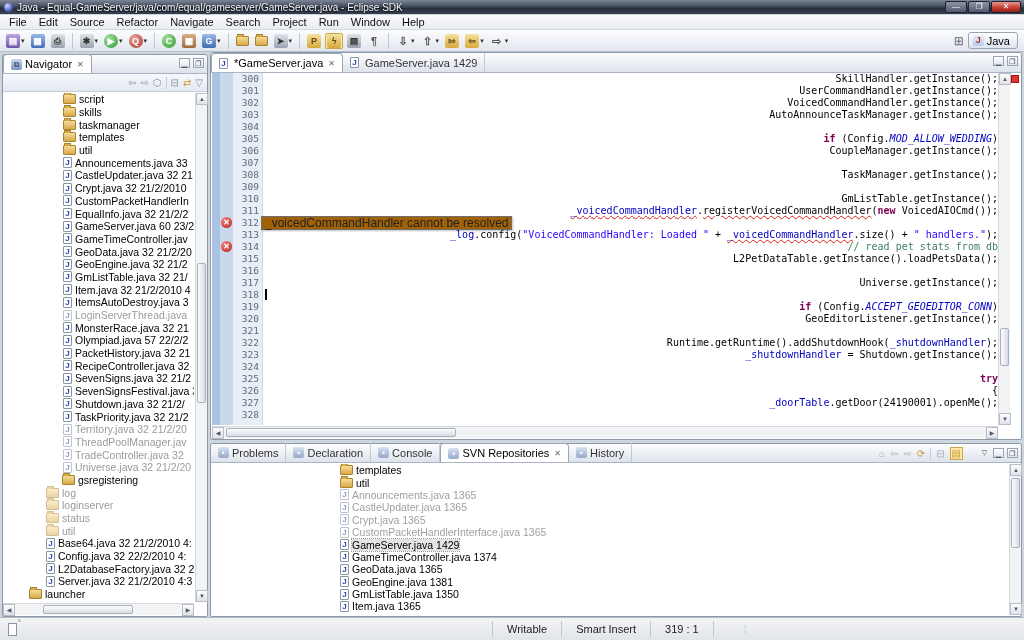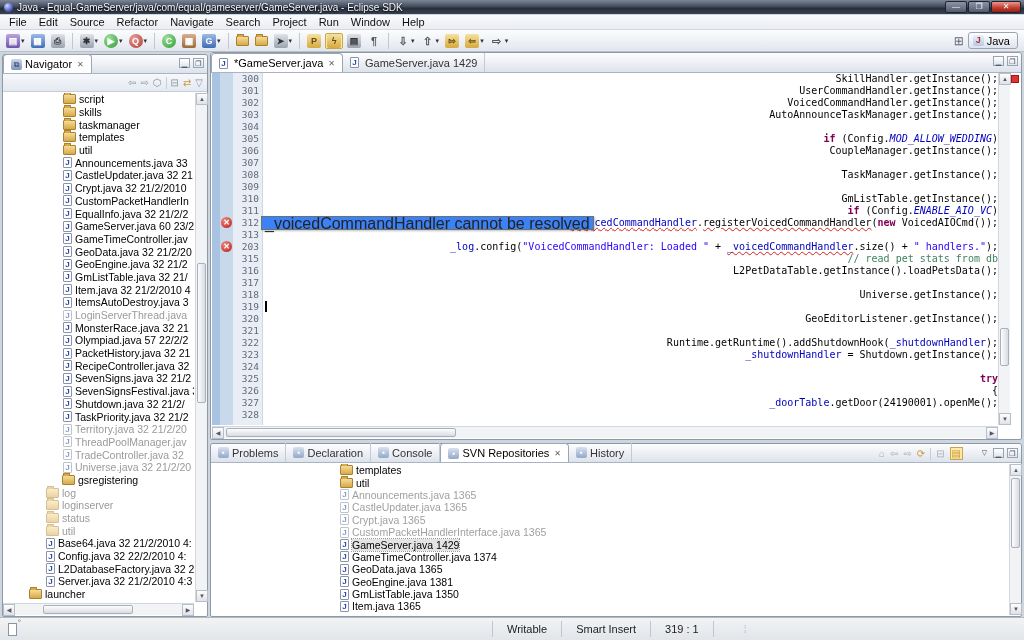--- a/index.html
+++ b/index.html
@@ -104,23 +104,23 @@
   .seg-c { color:#3f7f5f; }
   .seg-f { color:#0000c0; }
   .seg-i { color:#0000c0; font-style:italic; }
   .seg-d { color:#000; }
   .seg-e { text-decoration:underline; text-decoration-style:wavy; text-decoration-color:#d82020;
     text-decoration-thickness:1px; text-underline-offset:1px; }
   .err-mark { position:absolute; left:1px; width:11px; height:11px; border-radius:50%;
     background:radial-gradient(circle at 35% 30%,#f08a80,#c01810); color:#fff; font-size:8px;
     line-height:11px; text-align:center; font-weight:bold; }
   .caret { position:absolute; left:2px; width:1.5px; height:11px; background:#000; }
-  .err-tooltip { position:absolute; z-index:30; background:#3b82f6; border:1px solid #707070;
+  .err-tooltip { position:absolute; z-index:30; background:#a16207; border:1px solid #707070;
     padding:0 3px; height:14px; line-height:13px; font-family:"Liberation Sans",sans-serif;
-    font-size:16px; color:#222; white-space:nowrap; box-shadow:1px 1px 2px rgba(0,0,0,.25); }
+    font-size:12px; color:#222; white-space:nowrap; box-shadow:1px 1px 2px rgba(0,0,0,.25); }
   .overview { position:absolute; right:11px; top:20px; bottom:14px; width:11px; background:#f4f5f7;
     border-left:1px solid #d8dce2; }
   .ov-mark { position:absolute; left:2px; width:7px; height:5px; background:#e88; border:1px solid #c55; }
   .ov-err-badge { position:absolute; right:0; top:0; width:8px; height:8px; background:#d33; border:1px solid #a11; }
 
   
   .svn-tree { position:absolute; left:1px; right:13px; top:20px; bottom:1px; overflow:hidden; background:#fff; }
   .svn-row { height:12.4px; display:flex; align-items:center; white-space:nowrap; font-size:10.5px; padding-left:128px; }
   .svn-row.gray { color:#a0a0a0; }
   .svn-row.selected .lbl { background:#e4e4e4; outline:1px dotted #999; }
@@ -490,21 +490,21 @@
           <div class="numline">304</div>
           <div class="numline">305</div>
           <div class="numline">306</div>
           <div class="numline">307</div>
           <div class="numline">308</div>
           <div class="numline">309</div>
           <div class="numline">310</div>
           <div class="numline">311</div>
           <div class="numline">312</div>
           <div class="numline">313</div>
-          <div class="numline">203</div>
+          <div class="numline">314</div>
           <div class="numline">315</div>
           <div class="numline">316</div>
           <div class="numline">317</div>
           <div class="numline">318</div>
           <div class="numline">319</div>
           <div class="numline">320</div>
           <div class="numline">321</div>
           <div class="numline">322</div>
           <div class="numline">323</div>
           <div class="numline">324</div>
@@ -518,30 +518,30 @@
           <div class="codeline" style="padding-left: 38px;"><span class="seg-d">UserCommandHandler.getInstance();</span></div>
           <div class="codeline" style="padding-left: 38px;"><span class="seg-d">VoicedCommandHandler.getInstance();</span></div>
           <div class="codeline" style="padding-left: 38px;"><span class="seg-d">AutoAnnounceTaskManager.getInstance();</span></div>
           <div class="codeline" style="padding-left: 2px;"></div>
           <div class="codeline" style="padding-left: 38px;"><span class="seg-k">if </span><span class="seg-d">(Config.</span><span class="seg-i">MOD_ALLOW_WEDDING</span><span class="seg-d">)</span></div>
           <div class="codeline" style="padding-left: 56px;"><span class="seg-d">CoupleManager.getInstance();</span></div>
           <div class="codeline" style="padding-left: 2px;"></div>
           <div class="codeline" style="padding-left: 38px;"><span class="seg-d">TaskManager.getInstance();</span></div>
           <div class="codeline" style="padding-left: 2px;"></div>
           <div class="codeline" style="padding-left: 38px;"><span class="seg-d">GmListTable.getInstance();</span></div>
-          <div class="codeline" style="padding-left: 38px;"><span class="seg-k">if </span><span class="seg-d">(Config.</span><span class="seg-i">ENABLE_AIO_VC</span><span class="seg-d">)</span></div>
           <div class="codeline" style="padding-left: 56px;"><span class="seg-f seg-e">_voicedCommandHandler</span><span class="seg-d">.</span><span class="seg-d seg-e">registerVoicedCommandHandler</span><span class="seg-d">(</span><span class="seg-k">new</span><span class="seg-d"> VoicedAIOCmd());</span></div>
           <div class="err-tooltip" style="left: -2px; top: 143px;">_voicedCommandHandler cannot be resolved</div>
           <div class="codeline" style="padding-left: 2px;"></div>
           <div class="codeline" style="padding-left: 92px;"><span class="seg-f">_log</span><span class="seg-d">.config(</span><span class="seg-s">"VoicedCommandHandler: Loaded "</span><span class="seg-d"> + </span><span class="seg-f seg-e">_voicedCommandHandler</span><span class="seg-d">.size() + </span><span class="seg-s">" handlers."</span><span class="seg-d">);</span></div>
           <div class="codeline" style="padding-left: 38px;"><span class="seg-c">// read pet stats from db</span></div>
           <div class="codeline" style="padding-left: 38px;"><span class="seg-d">L2PetDataTable.getInstance().loadPetsData();</span></div>
           <div class="codeline" style="padding-left: 2px;"></div>
           <div class="codeline" style="padding-left: 38px;"><span class="seg-d">Universe.getInstance();</span></div>
           <div class="codeline" style="padding-left: 2px;"><span class="caret"></span></div>
+          <div class="codeline" style="padding-left: 38px;"><span class="seg-k">if </span><span class="seg-d">(Config.</span><span class="seg-i">ACCEPT_GEOEDITOR_CONN</span><span class="seg-d">)</span></div>
           <div class="codeline" style="padding-left: 56px;"><span class="seg-d">GeoEditorListener.getInstance();</span></div>
           <div class="codeline" style="padding-left: 2px;"></div>
           <div class="codeline" style="padding-left: 38px;"><span class="seg-d">Runtime.getRuntime().addShutdownHook(</span><span class="seg-f">_shutdownHandler</span><span class="seg-d">);</span></div>
           <div class="codeline" style="padding-left: 38px;"><span class="seg-f">_shutdownHandler</span><span class="seg-d"> = Shutdown.getInstance();</span></div>
           <div class="codeline" style="padding-left: 2px;"></div>
           <div class="codeline" style="padding-left: 38px;"><span class="seg-k">try</span></div>
           <div class="codeline" style="padding-left: 38px;"><span class="seg-d">{</span></div>
           <div class="codeline" style="padding-left: 56px;"><span class="seg-f">_doorTable</span><span class="seg-d">.getDoor(24190001).openMe();</span></div>
         </div>
     </div>

